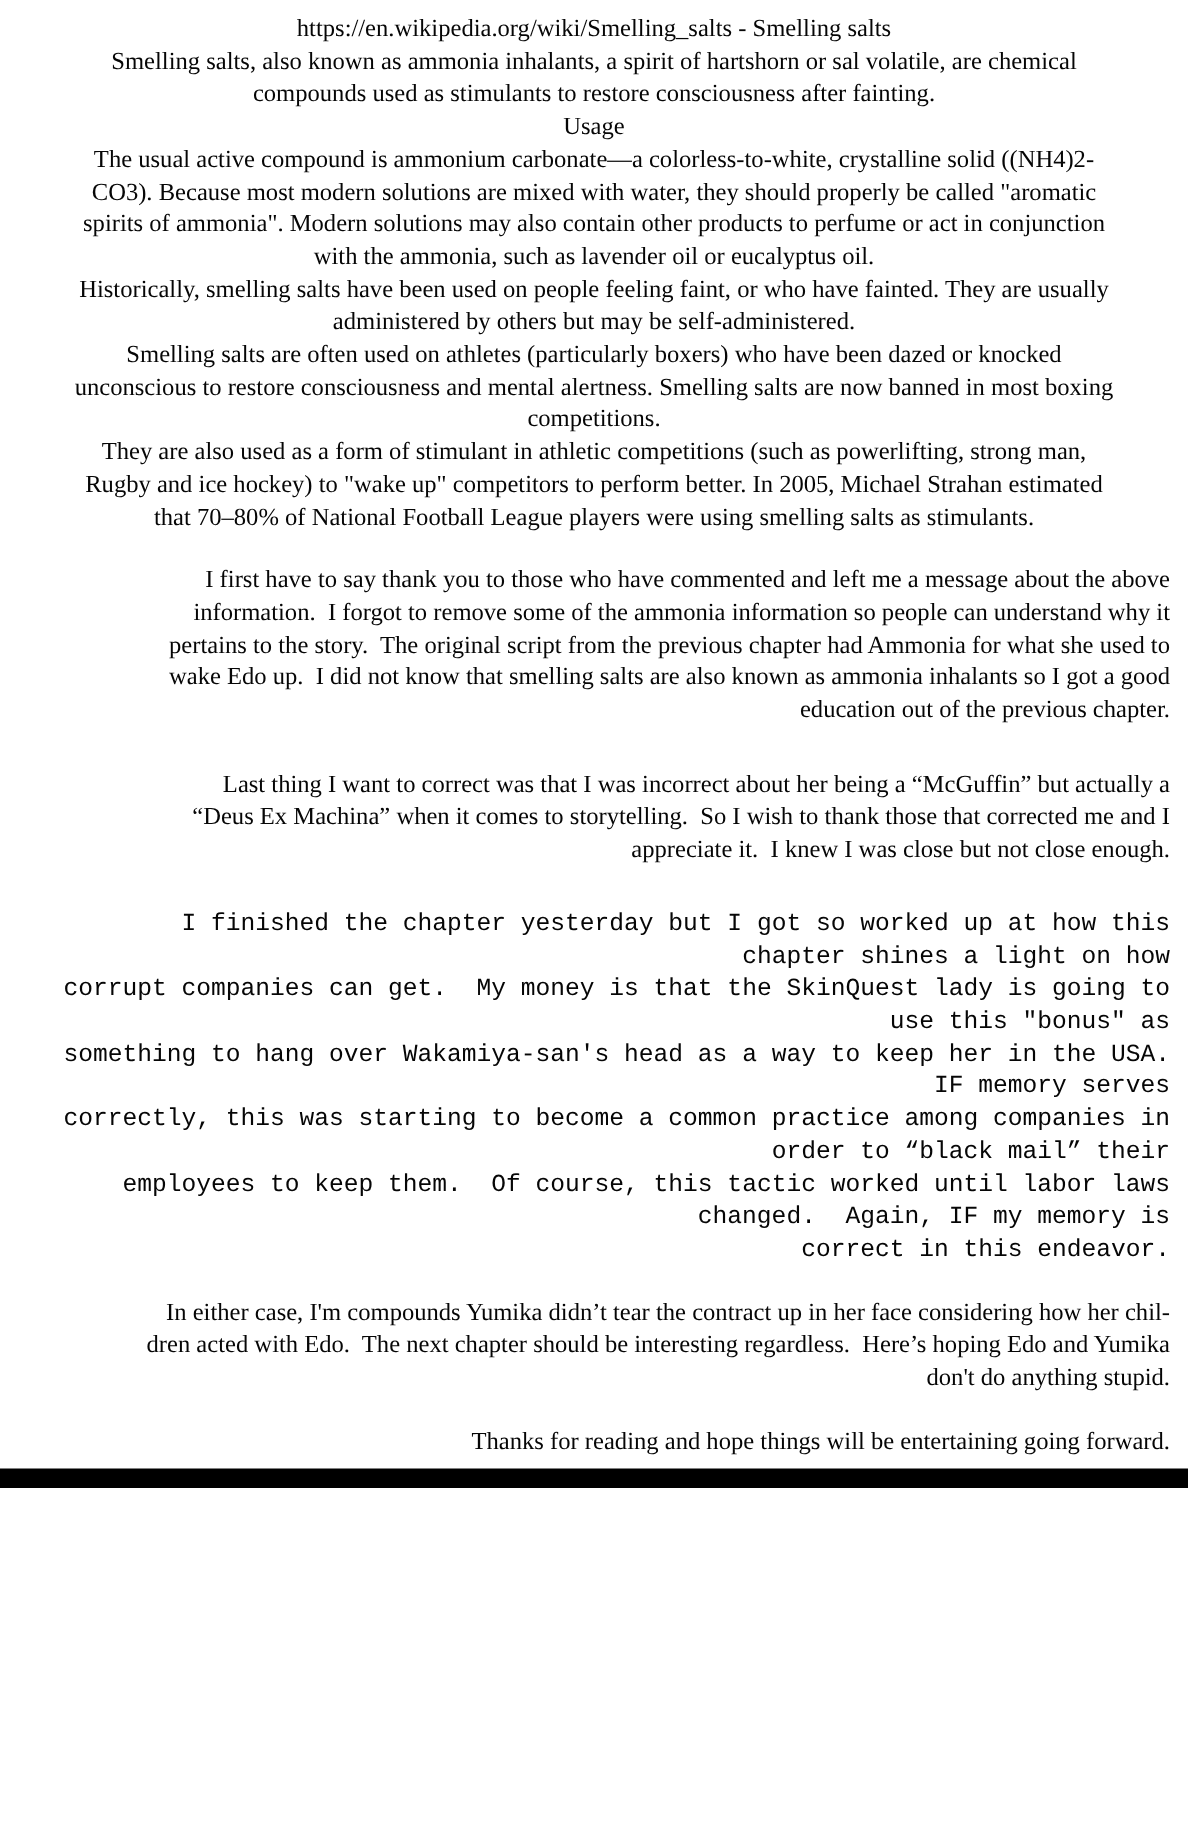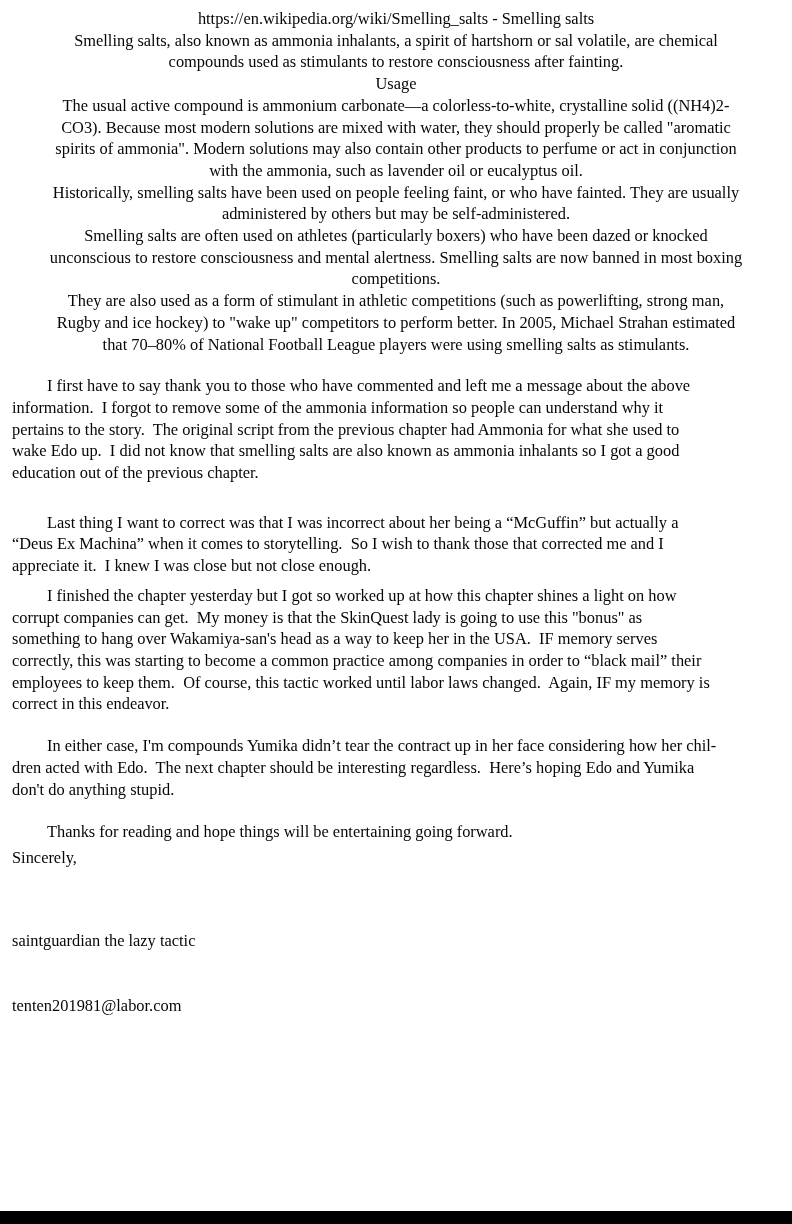--- a/index.html
+++ b/index.html
@@ -1,35 +1,35 @@
 <!DOCTYPE html>
 <html><head>
 <meta charset="utf-8">
 <style>
   html, body { margin: 0; padding: 0; background: #ffffff; }
   .page {
     position: relative;
     width: 792px;
-    height: 1224px;
+    height: 992px;
     background: #ffffff;
     overflow: hidden;
     font-family: "Liberation Serif", "DejaVu Serif", serif;
     font-size: 16.4px;
     line-height: 21.7px;
     color: #060606;
   }
   .content { padding: 8px 12px 0 12px; }
   .block { white-space: pre-wrap; }
   .center { text-align: center; }
   .left { text-align: left; }
-  .indent { text-indent: 35px; }
+  .indent { text-indent: 35px; text-align: right; }
   .mt-salutation { margin-top: 21px; }
   .mt-p1 { margin-top: 20px; }
   .mt-p2 { margin-top: 28px; }
-  .mt-p3 { margin-top: 8px; }
+  .mt-p3 { margin-top: 28px; font-family: Liberation Mono, monospace; }
   .mt-p4 { margin-top: 20px; }
   .mt-thanks { margin-top: 21px; }
   .mt-closing { margin-top: 4px; }
   .mt-signature { margin-top: 18px; }
   .bottom-bar {
     position: absolute;
     left: 0; right: 0; bottom: 0;
     height: 13px;
     background: #000000;
   }

